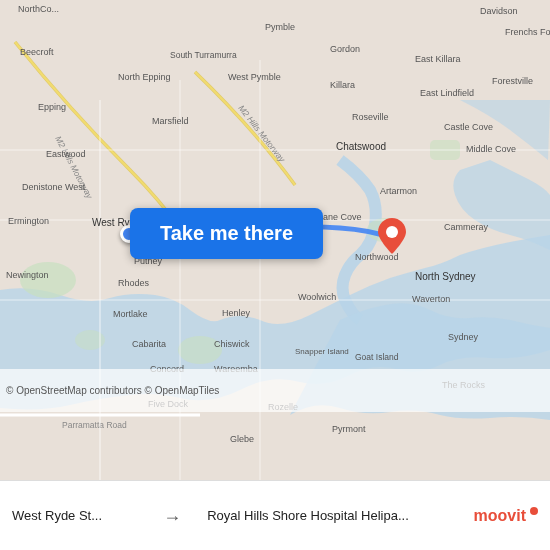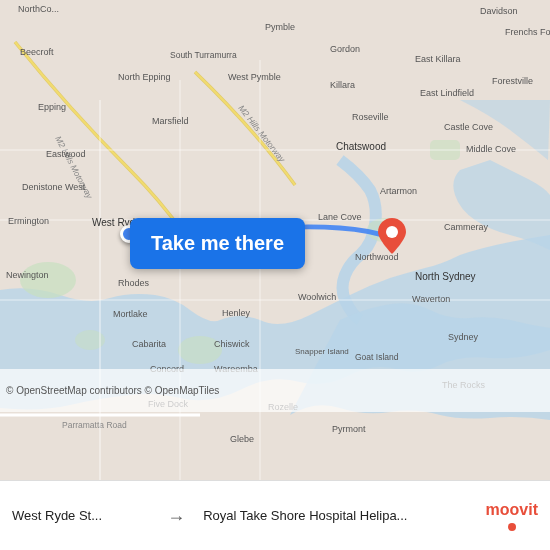--- a/index.html
+++ b/index.html
@@ -19,27 +19,27 @@
       background: #e8e0d8;
     }
 
     #map-svg {
       width: 100%;
       height: 100%;
     }
 
     #take-me-there-btn {
       position: absolute;
-      top: 218px;
+      top: 208px;
       left: 130px;
       background: #1a73e8;
       color: white;
       border: none;
       border-radius: 8px;
-      padding: 14px 21px;
+      padding: 14px 30px;
       font-size: 20px;
       font-weight: 600;
       cursor: pointer;
       z-index: 10;
       white-space: nowrap;
       box-shadow: 0 2px 8px rgba(0,0,0,0.3);
     }
 
     
     .origin-marker {
@@ -83,21 +83,21 @@
 
     
     #bottom-bar {
       width: 550px;
       height: 70px;
       background: white;
       border-top: 1px solid #ddd;
       display: flex;
       align-items: center;
       padding: 0 12px;
-      gap: 8px;
+      gap: 16px;
     }
 
     .route-origin {
       font-size: 13px;
       font-weight: 500;
       color: #222;
       flex: 1;
       text-align: left;
     }
 
@@ -112,25 +112,24 @@
       font-size: 13px;
       font-weight: 500;
       color: #222;
       flex: 2;
       text-align: left;
     }
 
     
     .moovit-logo {
       display: flex;
-      align-items: center;
+      align-items: flex-start;
       gap: 4px;
       margin-left: auto;
       flex-shrink: 0;
-      flex-direction: column;
     }
 
     .moovit-text {
       font-size: 16px;
       font-weight: bold;
       color: #E84E3A;
     }
 
     .moovit-dot {
       width: 8px;
@@ -264,18 +263,18 @@
 
   
   <div id="attribution">
     <span>© OpenStreetMap contributors © OpenMapTiles</span>
   </div>
 </div>
 
 <div id="bottom-bar">
   <span class="route-origin">West Ryde St...</span>
   <span class="route-arrow">→</span>
-  <span class="route-dest">Royal Take Shore Hospital Helipa...</span>
+  <span class="route-dest">Royal Hills Shore Hospital Helipa...</span>
   <div class="moovit-logo">
     <span class="moovit-text">moovit</span>
     <div class="moovit-dot"></div>
   </div>
 </div>
 
 </body></html>

